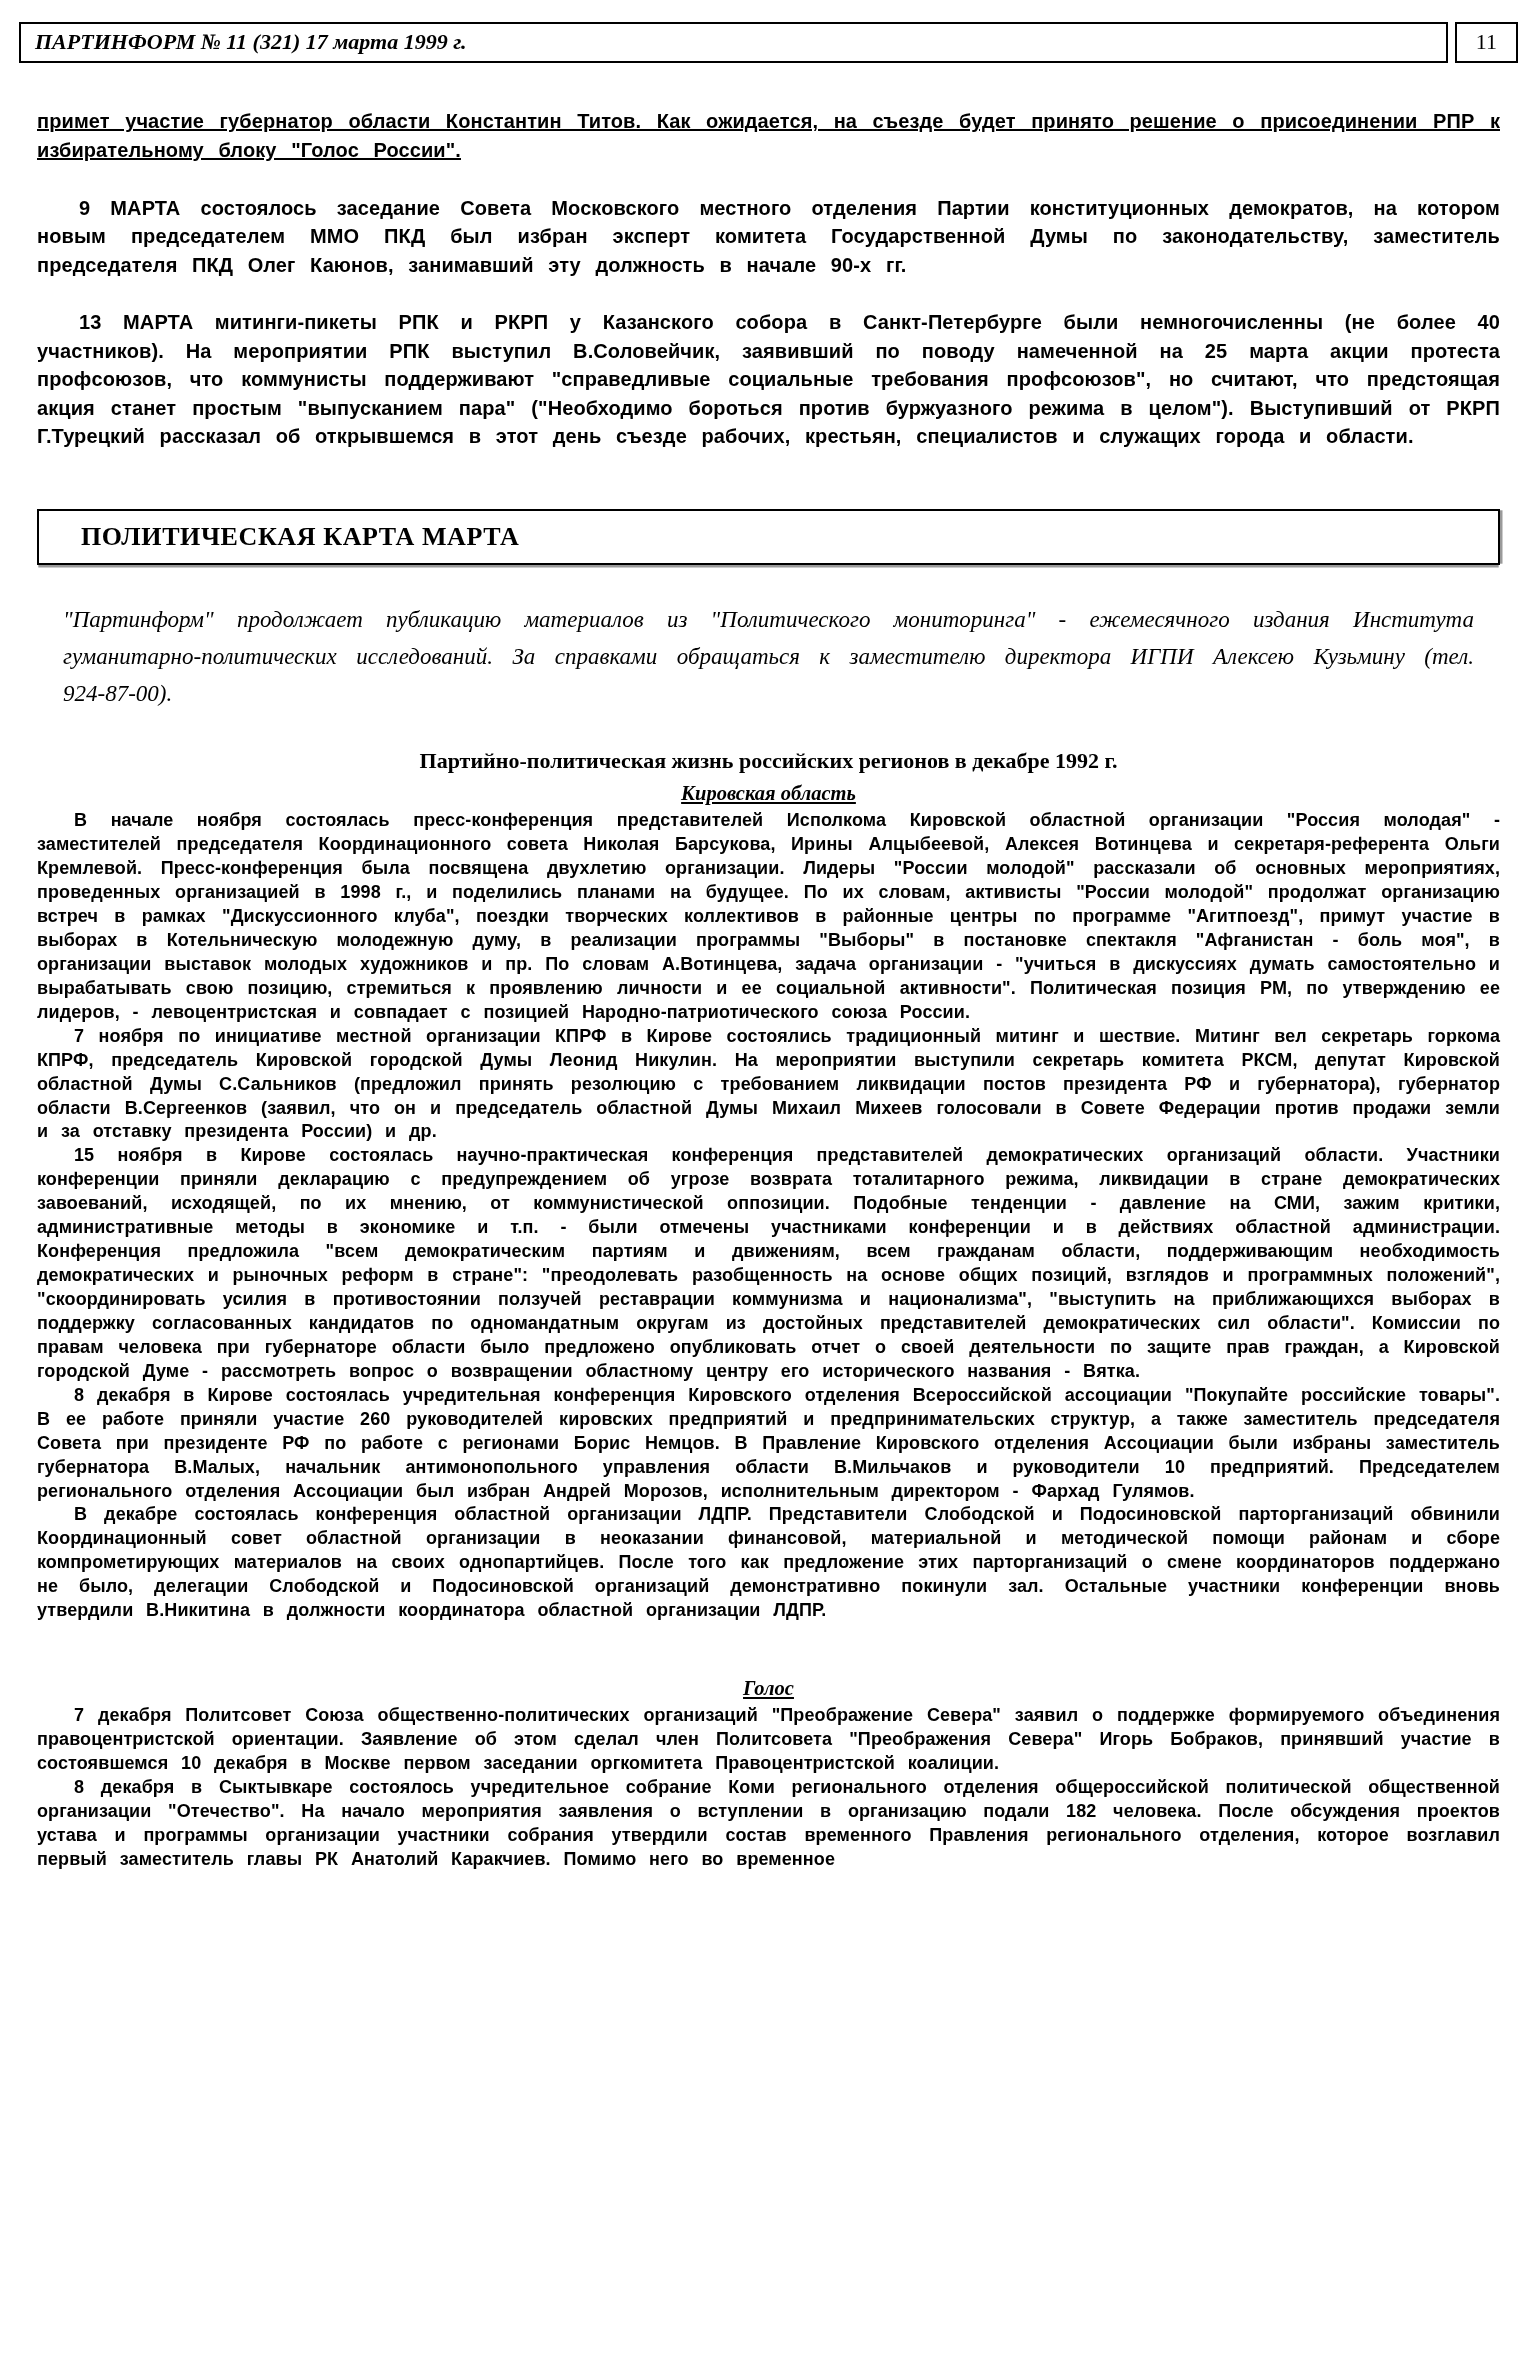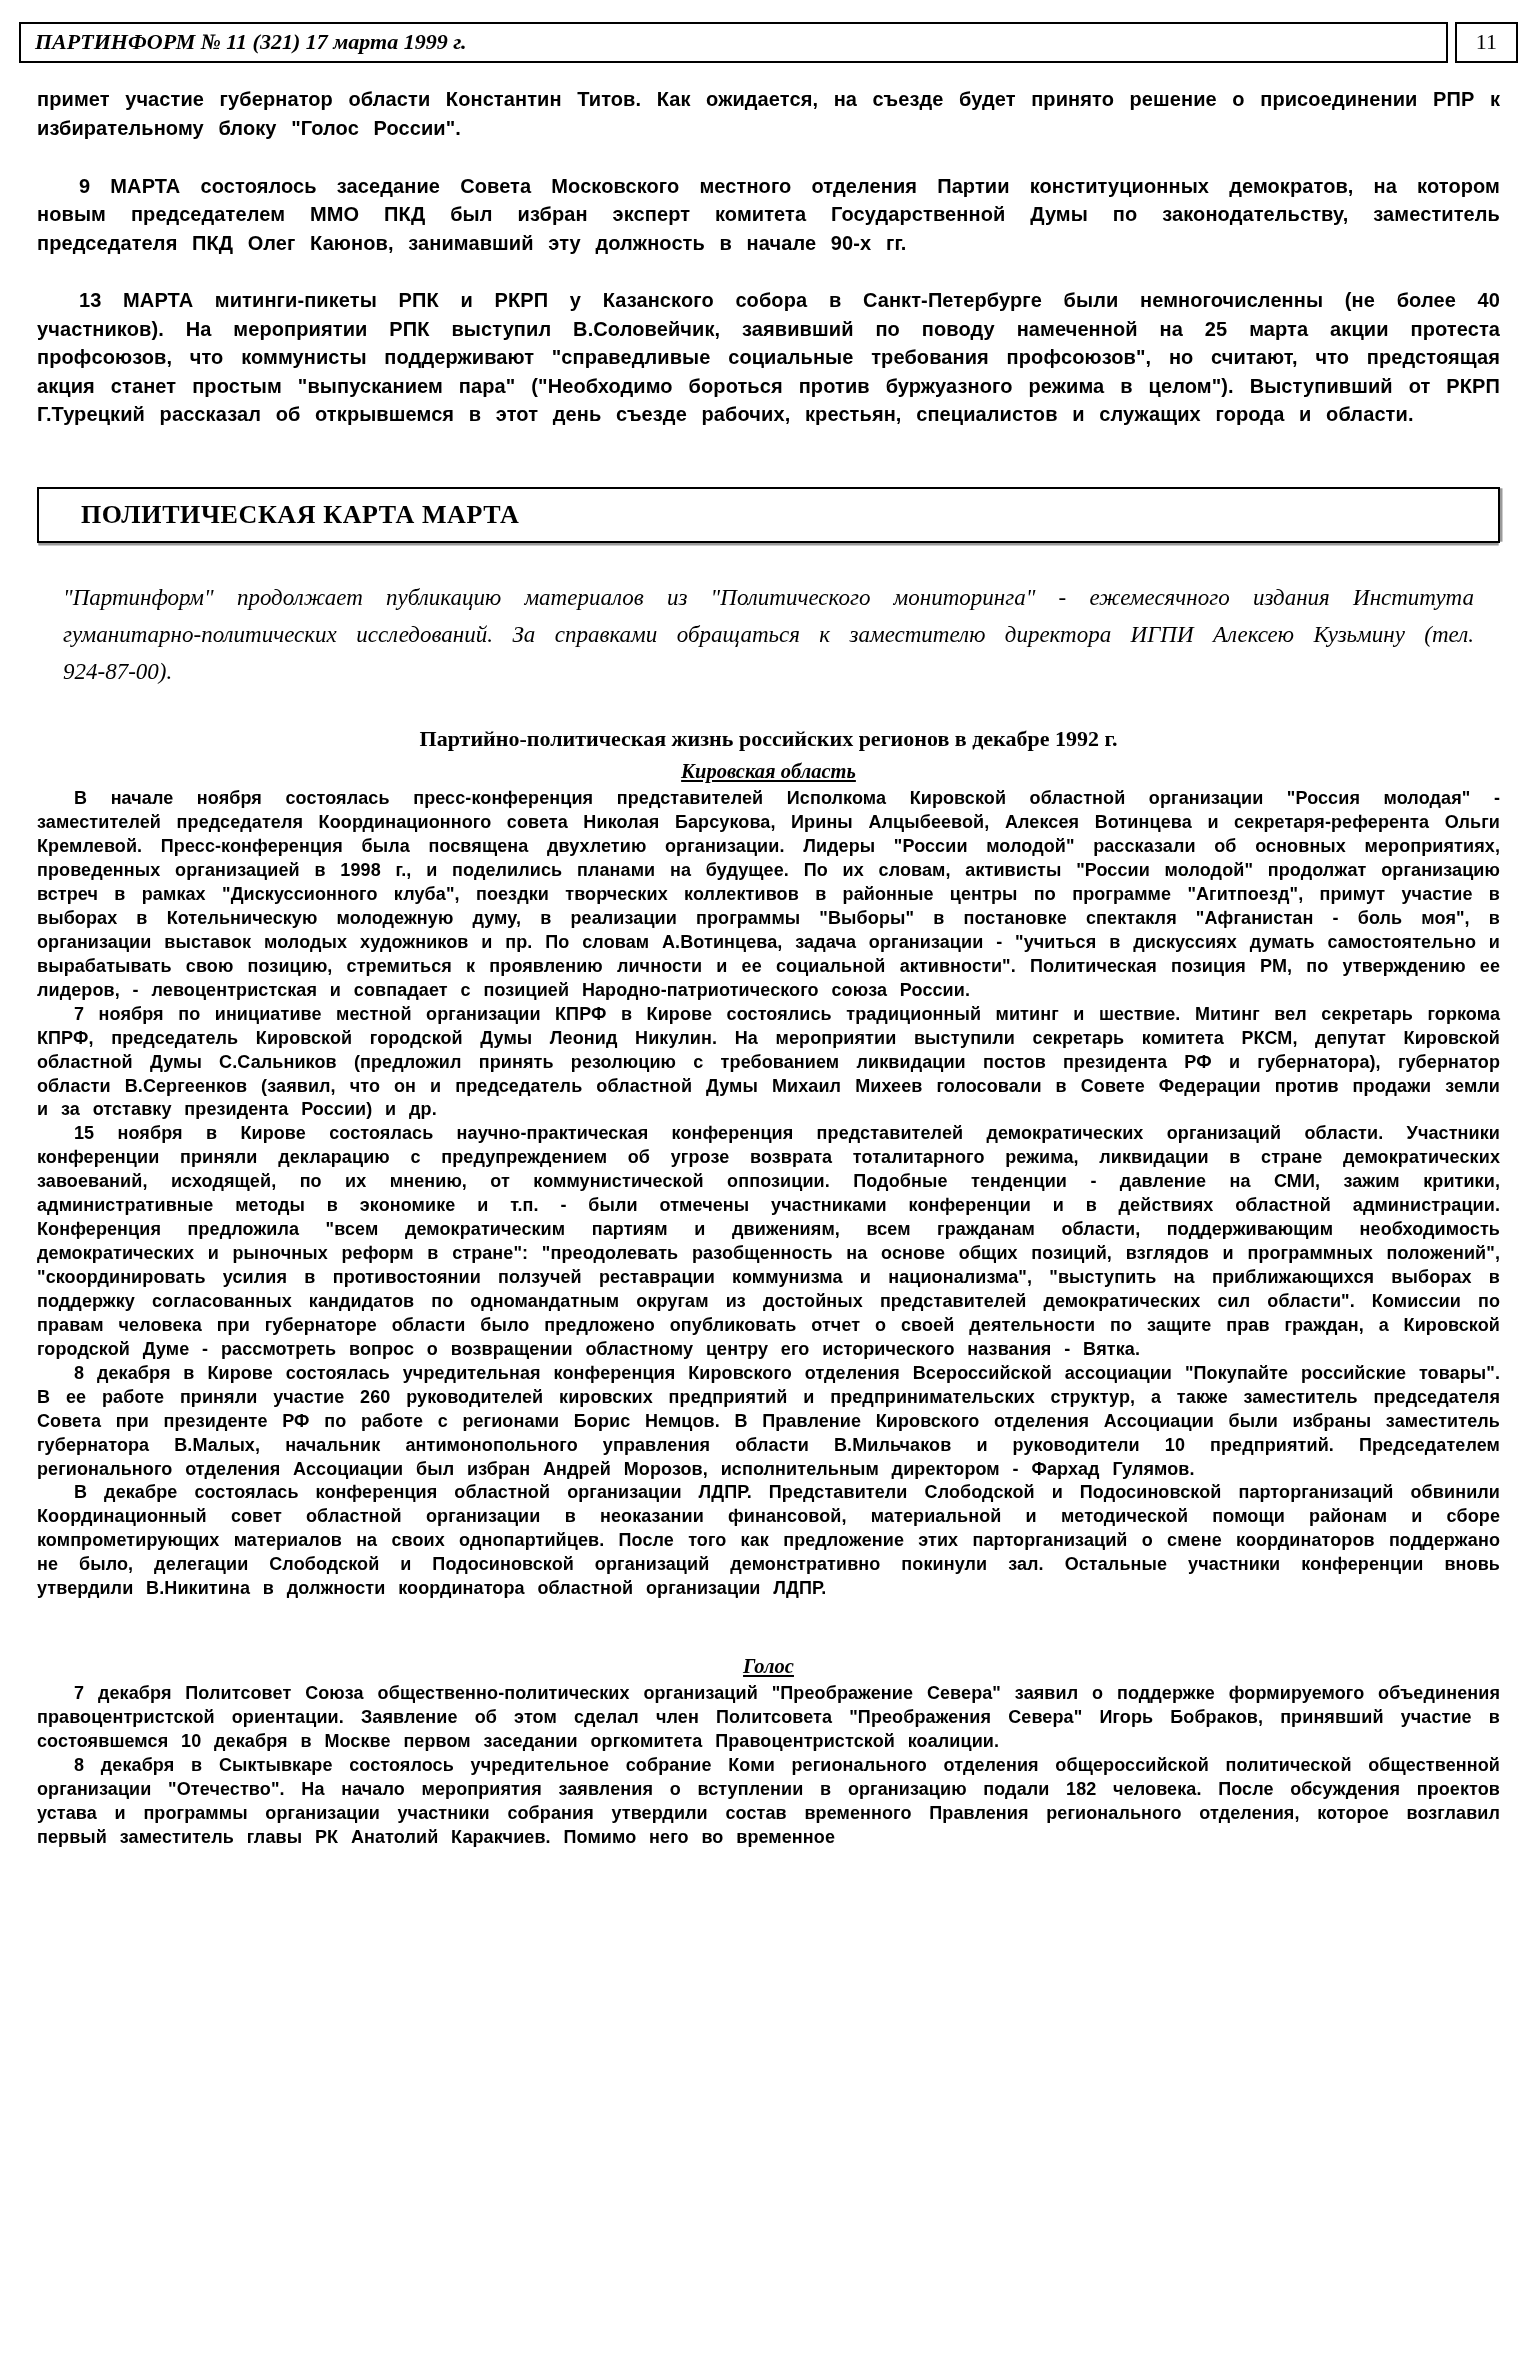--- a/index.html
+++ b/index.html
@@ -39,21 +39,21 @@
   .intro-para {
     font-size:20px;
     font-weight:bold;
     line-height:1.42;
     text-align:justify;
     word-spacing:9px;
     letter-spacing:0.1px;
     text-indent:42px;
     margin:29.5px 0 0 0;
   }
-  .intro-para.first { text-indent:0; margin-top:22px; }
+  .intro-para.first { text-indent:0; margin-top:44px;text-decoration:underline; }
   
   .section-box {
     border:2.6px solid #000;
     box-shadow:0 3.8px 0 -1.3px #9a9a9a, 3.8px 0 0 -1.3px #9a9a9a;
     margin:59px 18px 0 18px;
     padding:10.2px 13px 11.5px 42px;
     font-family:"Liberation Serif", serif;
     font-weight:bold;
     font-size:26px;
     letter-spacing:0.6px;

